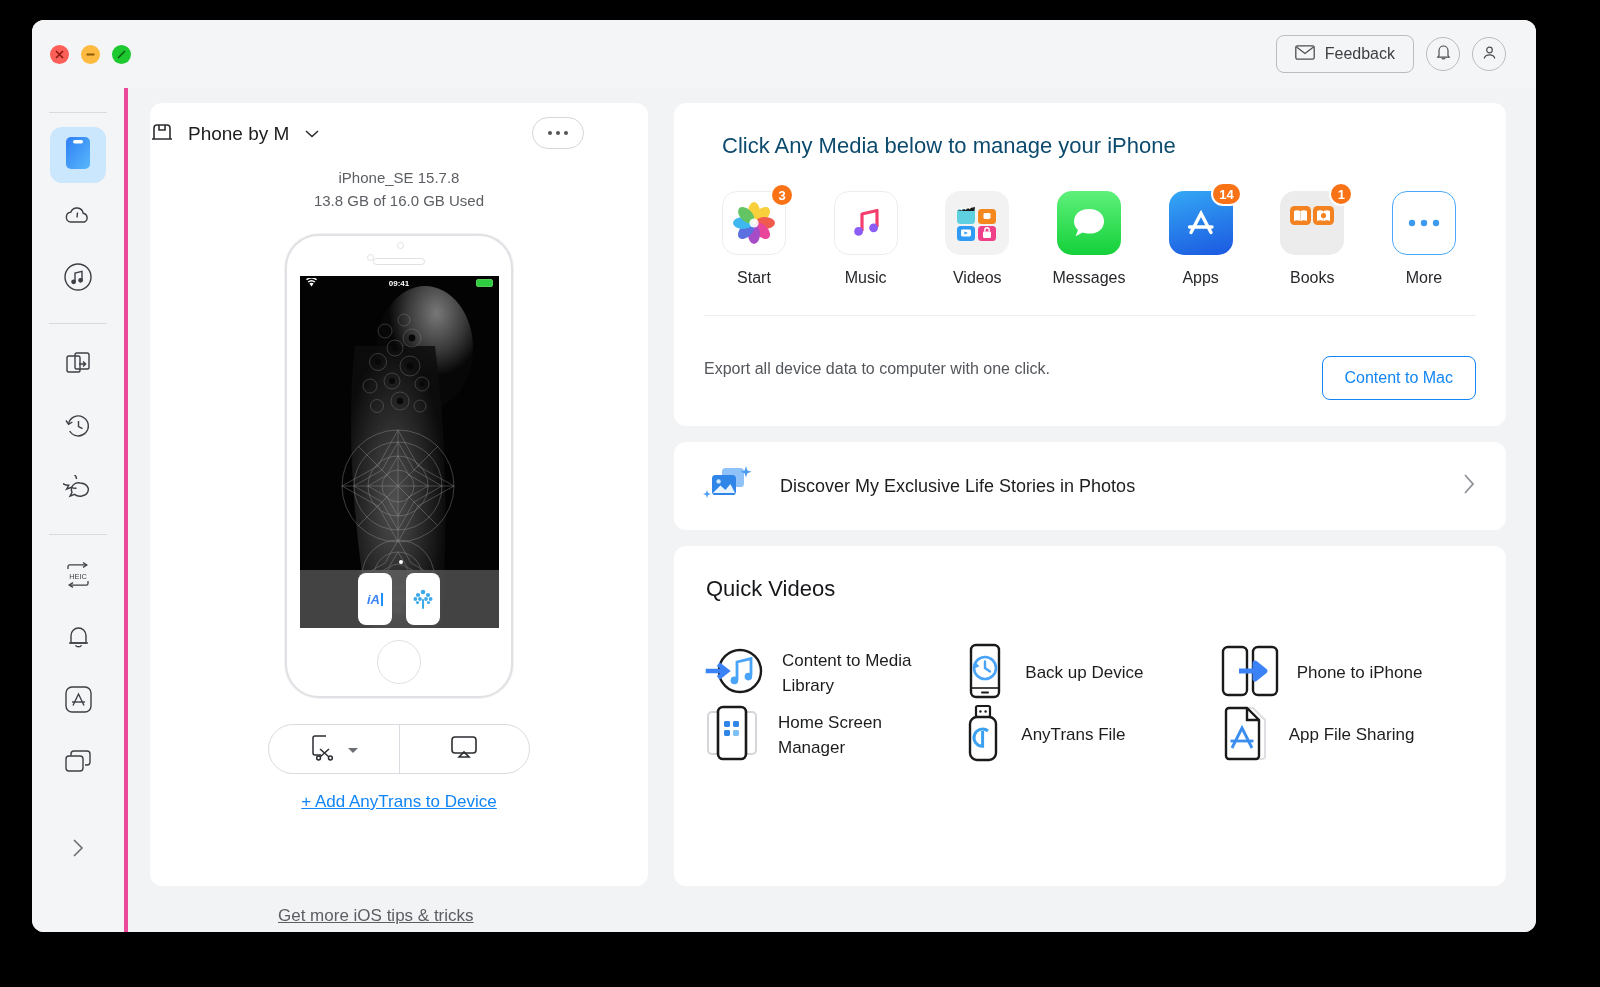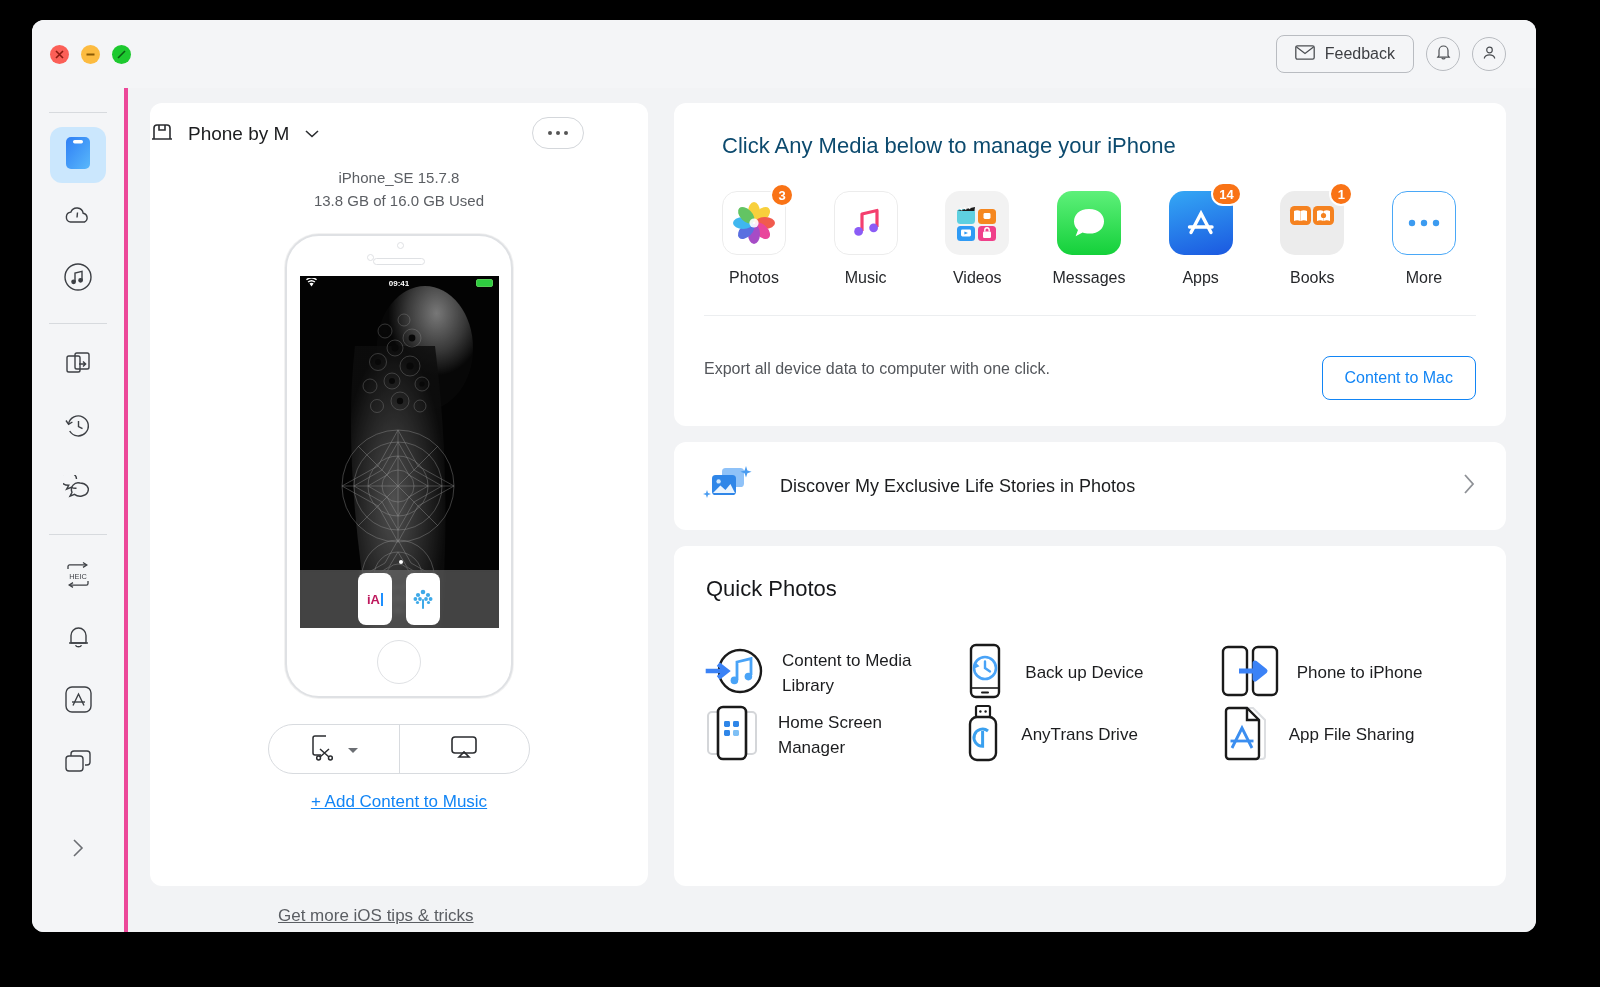--- a/index.html
+++ b/index.html
@@ -125,21 +125,21 @@
   .sb-time { position: absolute; left: 0; right: 0; text-align: center; font-weight: bold; font-size: 8px; }
   .sb-batt { margin-left: auto; width: 17px; height: 8px; border: 1px solid #5c5; border-radius: 2px; background: #2ecc40; }
   .wallpaper { position: absolute; inset: 0; }
   .dock {
     position: absolute; left: 0; right: 0; bottom: 0; height: 58px;
     background: rgba(120,120,120,0.55);
     display: flex; align-items: center; justify-content: center; gap: 14px;
     backdrop-filter: blur(2px);
   }
   .dock-icon { width: 34px; height: 52px; border-radius: 8px; background: #fff;
-    display: flex; align-items: center; justify-content: center; font-size: 15px; font-weight: bold; color:#be185d;}
+    display: flex; align-items: center; justify-content: center; font-size: 15px; font-weight: bold; color:#3b82f6;font-style:italic;}
   .page-dot { position: absolute; bottom: 64px; left: 50%; width: 4px; height: 4px; border-radius: 50%; background: #fff; }
   .home-btn { margin-top: 12px; width: 44px; height: 44px; border-radius: 50%; border: 1.5px solid #dfe1e4; }
 
   .dev-actions {
     margin-top: 26px; display: flex;
     width: 262px; height: 50px;
     border: 1px solid #d8dbdf; border-radius: 25px; overflow: hidden; background: #fff;
   }
   .dev-act {
     flex: 1; display: flex; align-items: center; justify-content: center; gap: 12px; cursor: pointer;
@@ -521,21 +521,21 @@
               <div class="dev-act">
                 <span>
                   <svg width="30" height="24" viewBox="0 0 30 24" fill="none" stroke="#2b2d30" stroke-width="1.6">
                     <rect x="3" y="2" width="24" height="16" rx="3"></rect>
                     <path d="M10 22 L15 17 L20 22 Z"></path>
                   </svg>
                 </span>
               </div>
             </div>
 
-            <div class="add-link">+ Add Content to Music</div>
+            <div class="add-link">+ Add AnyTrans to Device</div>
           </div>
 
           <div class="right">
 
             <div class="card media-card">
               <div class="media-title">Click Any Media below to manage your iPhone</div>
 
               <div class="media-row">
 
                 <div class="media-item">
@@ -548,21 +548,21 @@
                         <ellipse cx="0" cy="-11" rx="6" ry="10" fill="#e9469b" transform="rotate(135)"></ellipse>
                         <ellipse cx="0" cy="-11" rx="6" ry="10" fill="#a64cc6" transform="rotate(180)"></ellipse>
                         <ellipse cx="0" cy="-11" rx="6" ry="10" fill="#5a6fe0" transform="rotate(225)"></ellipse>
                         <ellipse cx="0" cy="-11" rx="6" ry="10" fill="#3fb7ef" transform="rotate(270)"></ellipse>
                         <ellipse cx="0" cy="-11" rx="6" ry="10" fill="#63c463" transform="rotate(315)"></ellipse>
                         <circle r="4.6" fill="#ffffff" opacity="0.9"></circle>
                       </g>
                     </svg>
                     <span class="badge">3</span>
                   </div>
-                  <div class="media-label">Photos</div>
+                  <div class="media-label">Start</div>
                 </div>
 
                 <div class="media-item">
                   <div class="media-ic" style="background:#fff;border:1px solid #ececec;">
                     <svg width="40" height="40" viewBox="0 0 40 40">
                       <path d="M16 28 V11 L31 7.5 V24" fill="none" stroke="#f43f6e" stroke-width="3.2" stroke-linejoin="round"></path>
                       <circle cx="12.6" cy="28.4" r="4.4" fill="#8b5cf6"></circle>
                       <circle cx="27.6" cy="24.8" r="4.4" fill="#8b5cf6"></circle>
                     </svg>
                   </div>
@@ -656,21 +656,21 @@
               </span>
               <span class="banner-txt">Discover My Exclusive Life Stories in Photos</span>
               <span class="chev-r">
                 <svg width="18" height="30" viewBox="0 0 18 30" fill="none" stroke="#8e9196" stroke-width="1.8">
                   <path d="M5 6 L13 15 L5 24"></path>
                 </svg>
               </span>
             </div>
 
             <div class="card quick">
-              <div class="quick-title">Quick Photos</div>
+              <div class="quick-title">Quick Videos</div>
               <div class="quick-grid">
 
                 <div class="qi">
                   <span>
                     <svg width="62" height="58" viewBox="0 0 62 58">
                       <circle cx="36" cy="29" r="21" fill="none" stroke="#1a1a1a" stroke-width="2.4"></circle>
                       <path d="M4 29 H20 M16 23.5 L23 29 L16 34.5" stroke="#3b82f6" stroke-width="4.6" fill="none" stroke-linecap="square"></path>
                       <path d="M33 38 V20 L47 16.6 V33" fill="none" stroke="#49a3f7" stroke-width="2.8"></path>
                       <circle cx="30.4" cy="38.4" r="3.8" fill="#49a3f7"></circle>
                       <circle cx="44.4" cy="34.6" r="3.8" fill="#49a3f7"></circle>
@@ -726,21 +726,21 @@
                 <div class="qi">
                   <span>
                     <svg width="44" height="58" viewBox="0 0 44 58">
                       <rect x="15" y="2" width="14" height="11" rx="1.6" fill="none" stroke="#1a1a1a" stroke-width="2.2"></rect>
                       <circle cx="19.4" cy="7.5" r="1.2" fill="#1a1a1a"></circle>
                         <circle cx="24.6" cy="7.5" r="1.2" fill="#1a1a1a"></circle>
                       <rect x="9" y="13" width="26" height="43" rx="7" fill="none" stroke="#1a1a1a" stroke-width="2.4"></rect>
                       <path d="M27 27 a8.6 8.6 0 1 0 -5.4 15.3 V27" fill="none" stroke="#3aa0ef" stroke-width="3"></path>
                     </svg>
                   </span>
-                  <span class="qi-label">AnyTrans Drive</span>
+                  <span class="qi-label">AnyTrans File</span>
                 </div>
 
                 <div class="qi">
                   <span>
                     <svg width="54" height="58" viewBox="0 0 54 58">
                       <path d="M16 4 H34 L46 16 V52 a3 3 0 0 1 -3 3 H16 a3 3 0 0 1 -3 -3 V7 a3 3 0 0 1 3 -3 Z" fill="none" stroke="#dcdee1" stroke-width="2"></path>
                       <path d="M10 4 H28 L40 16 V52 a3 3 0 0 1 -3 3 H10 a3 3 0 0 1 -3 -3 V7 a3 3 0 0 1 3 -3 Z" fill="#fff" stroke="#1a1a1a" stroke-width="2.4"></path>
                       <path d="M28 4 V16 H40" fill="none" stroke="#1a1a1a" stroke-width="2.4"></path>
                       <path d="M13 44 L23 24 L33 44" fill="none" stroke="#3b8ef0" stroke-width="2.8"></path>
                       <path d="M11.5 37 H34.5" stroke="#3b8ef0" stroke-width="2.8"></path>

